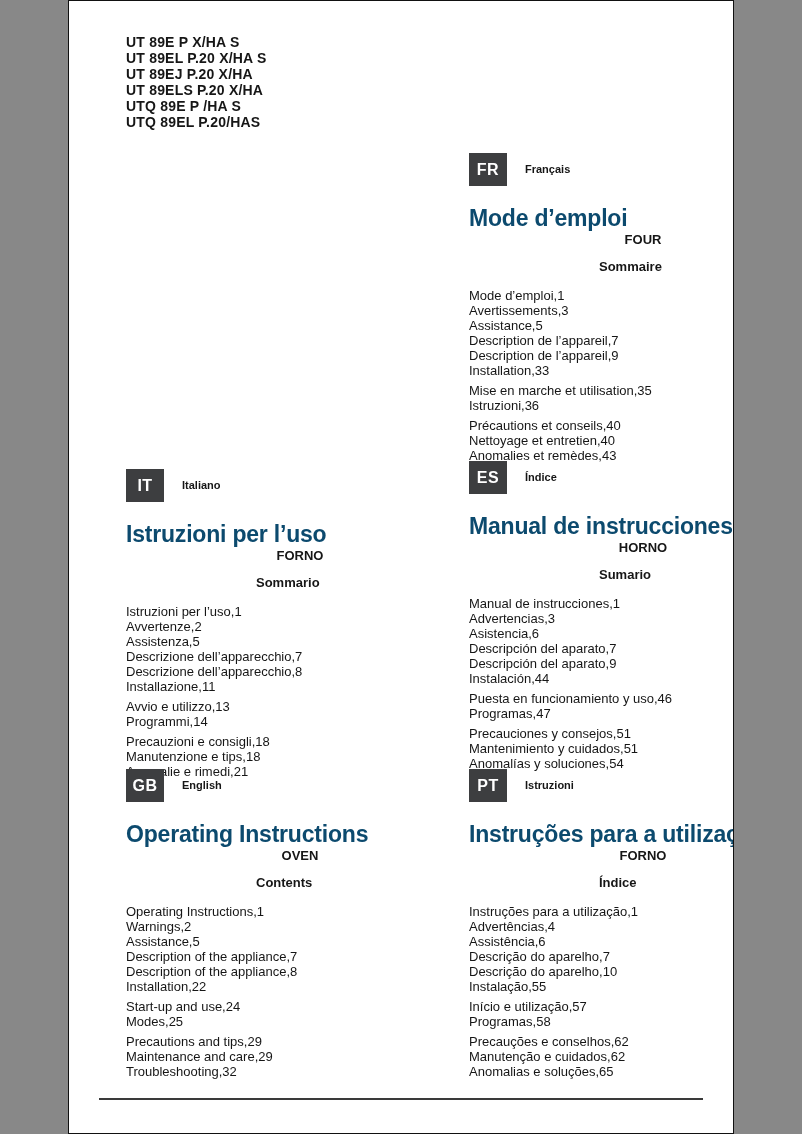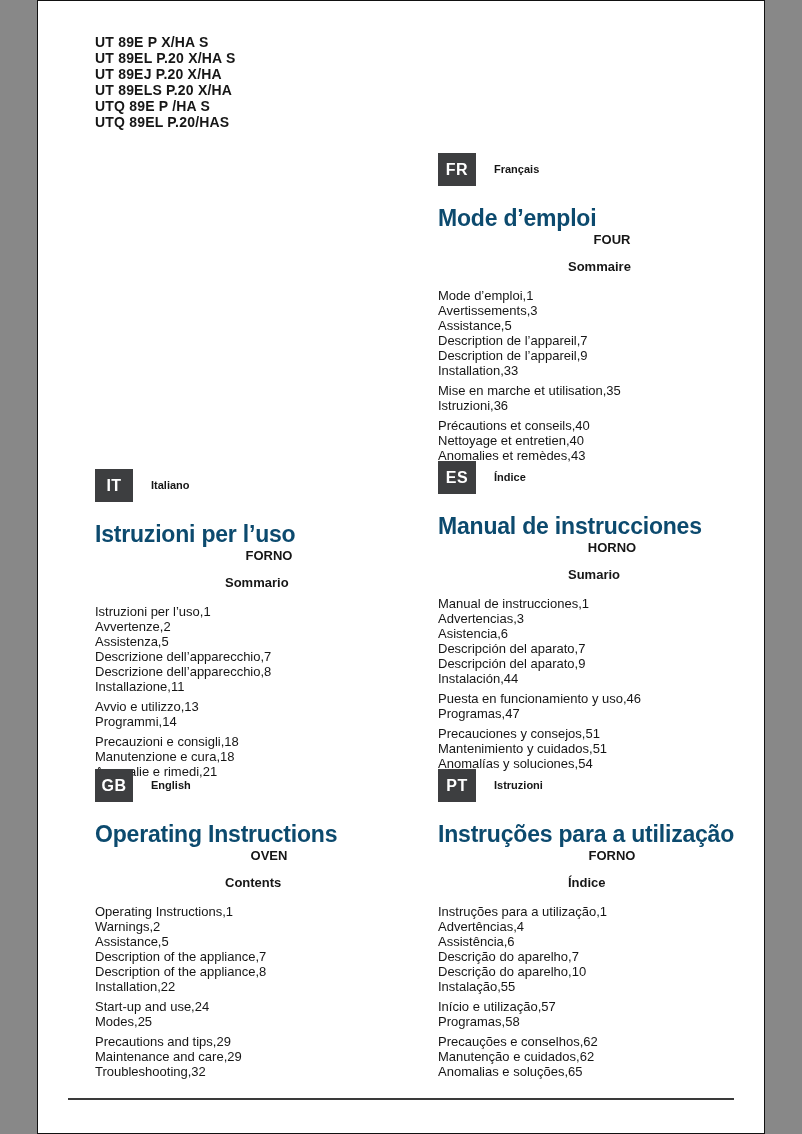--- a/index.html
+++ b/index.html
@@ -1,19 +1,19 @@
 <!DOCTYPE html>
 <html style="--badge-bg: #3d3e40;"><head>
 <meta charset="utf-8">
 <style>
   :root { --badge-bg:#3d3e40; --ink:#161616; }
   * { box-sizing: border-box; }
   html,body { margin:0; padding:0; background:#888; }
   #page {
-    position:relative; width:728px; height:1134px; margin:0 auto;
+    position:relative; width:666px; height:1134px; margin:0 auto;
     background:#ffffff; border:1px solid #111;
     font-family:"Liberation Sans", sans-serif; color:var(--ink);
     overflow:hidden;
   }
   .models {
     position:absolute; left:57px; top:33px;
     font-weight:700; font-size:14px; line-height:16px; letter-spacing:.2px;
   }
   .section { position:absolute; width:348px; }
   #sec-fr { left:400px; top:152px; }
@@ -103,21 +103,21 @@
           <div>Descrizione dell’apparecchio,7</div>
           <div>Descrizione dell’apparecchio,8</div>
           <div>Installazione,11</div>
         </div>
         <div class="toc-group">
           <div>Avvio e utilizzo,13</div>
           <div>Programmi,14</div>
         </div>
         <div class="toc-group">
           <div>Precauzioni e consigli,18</div>
-          <div>Manutenzione e cura,18</div>
+          <div>Manutenzione e tips,18</div>
           <div>Anomalie e rimedi,21</div>
         </div>
       </div>
   </section>
 
   <section class="section" id="sec-es">
     <div class="lang">
       <div class="lang-badge">ES</div>
       <div class="lang-name">Índice</div>
     </div>

